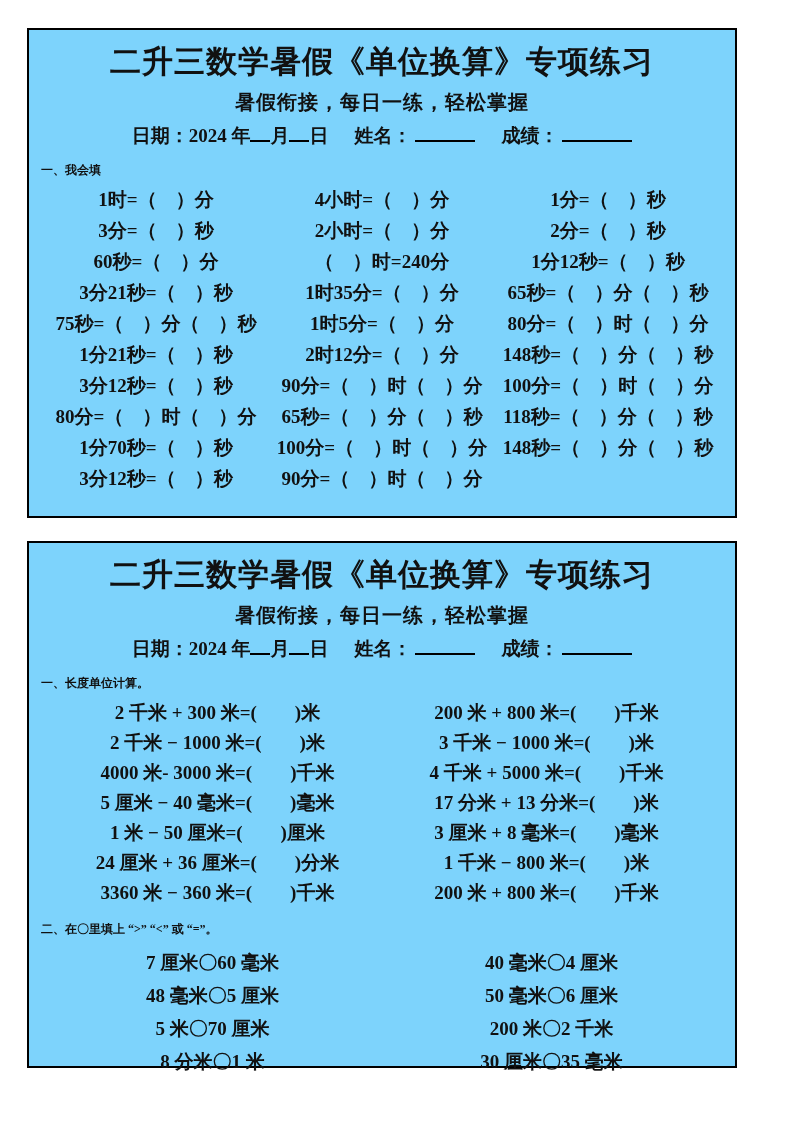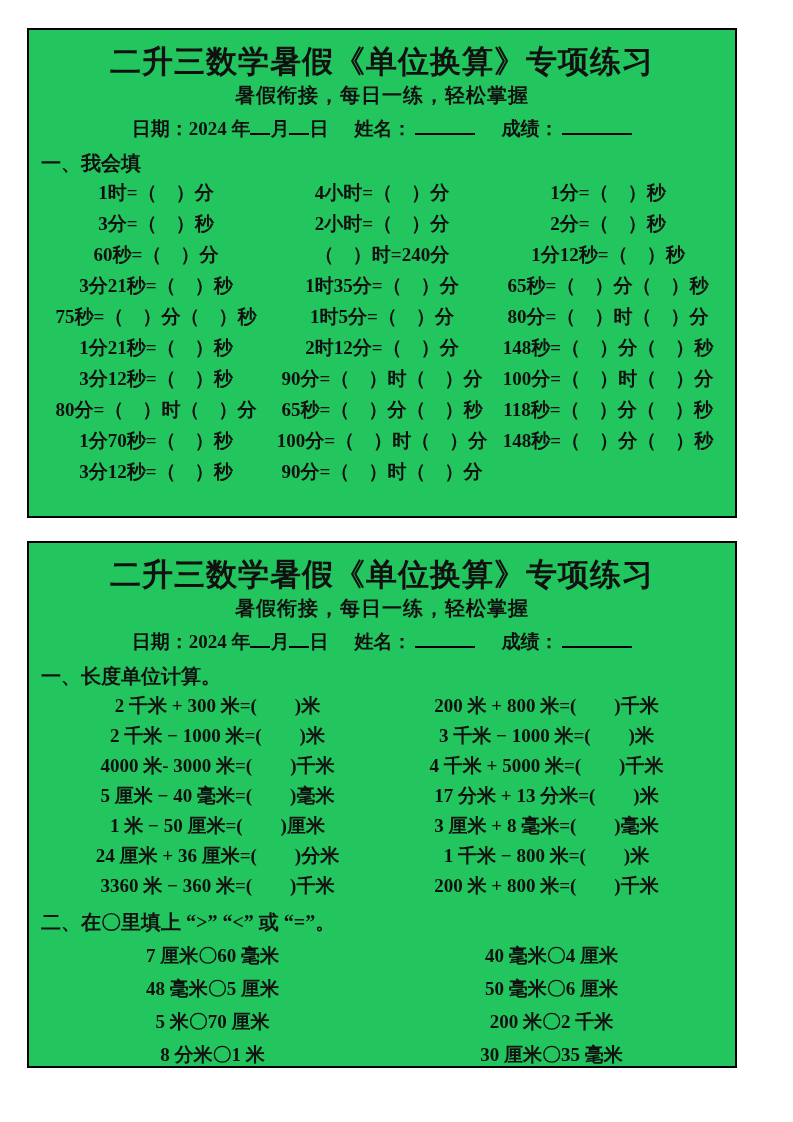--- a/index.html
+++ b/index.html
@@ -11,34 +11,35 @@
     background: #ffffff;
     font-family: "Liberation Serif", "DejaVu Serif", serif;
     color: #111111;
     overflow: hidden;
   }
   .panel {
     position: absolute;
     left: 27px;
     width: 710px;
     border: 2px solid #000000;
-    background: #22c55e;
+    background: #7dd3fc;
   }
   .panel-1 { top: 28px; height: 490px; }
   .panel-2 { top: 541px; height: 527px; }
 
   .title {
     margin-top: 12px;
     text-align: center;
     font-size: 31px;
     font-weight: 700;
     letter-spacing: 1px;
     line-height: 40px;
   }
   .subtitle {
+    margin-top: 7px;
     text-align: center;
     font-size: 20px;
     font-weight: 700;
     letter-spacing: 1px;
     line-height: 26px;
   }
   .dateline {
     margin-top: 8px;
     text-align: center;
     font-size: 19px;
@@ -52,21 +53,21 @@
     height: 18px;
     vertical-align: baseline;
   }
   .blank-sm { width: 20px; }
   .blank-md { width: 60px; margin-left: 4px; }
   .blank-lg { width: 70px; margin-left: 4px; }
   .gap-md { display: inline-block; width: 26px; }
   .section-heading {
     margin: 8px 0 0 12px;
     text-align: left;
-    font-size: 20px;
+    font-size: 12px;
     font-weight: 700;
     line-height: 26px;
   }
   .grid {
     display: grid;
     font-size: 19px;
     font-weight: 700;
   }
   .grid .cell {
     display: flex;

